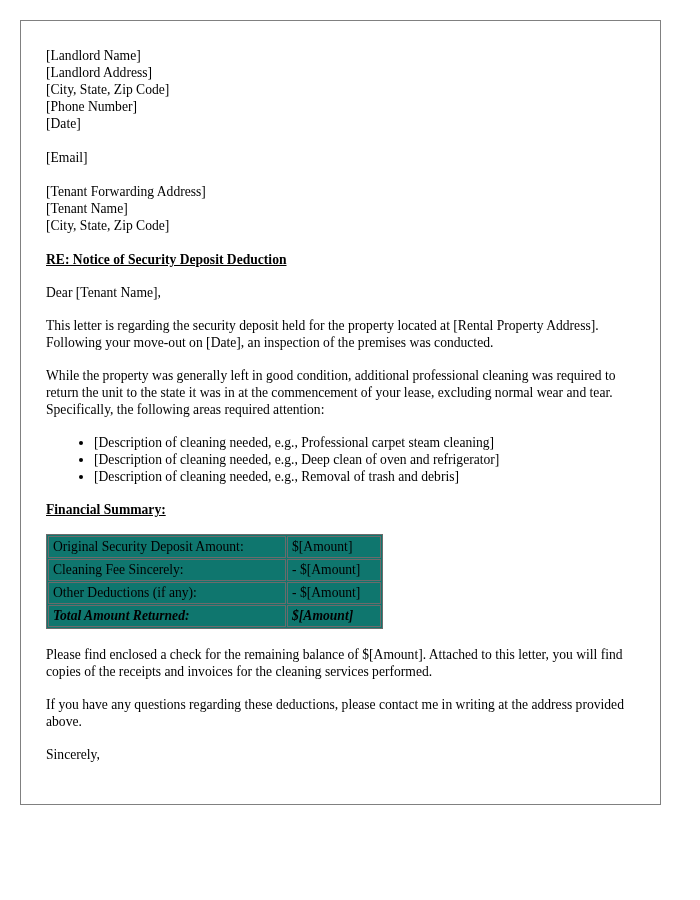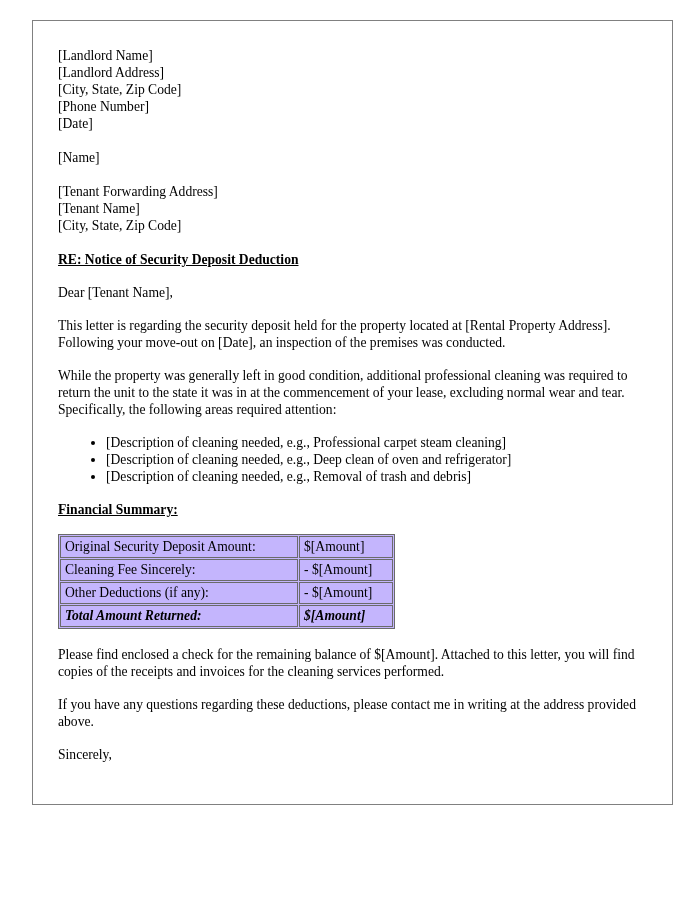--- a/index.html
+++ b/index.html
@@ -11,21 +11,21 @@
     width: 700px;
     height: 900px;
     font-family: "Liberation Serif", "DejaVu Serif", serif;
     color: #000000;
     overflow: hidden;
   }
 
   
   #page-frame {
     position: absolute;
-    left: 32px;
+    left: 20px;
     top: 20px;
     width: 641px;
     height: 785px;
     border: 1px solid #808080;
     box-sizing: border-box;
     overflow: hidden;
     background: #ffffff;
   }
   #page-inner {
     padding: 26px 25px 0 25px;
@@ -64,21 +64,21 @@
     padding: 0;
     line-height: 17px;
   }
 
   
   table.financial {
     border-collapse: separate;
     border-spacing: 1px;
     border: 1px solid #6b6b6b;
     margin: 0 0 17px 0;
-    background: #c4b5fd;
+    background: #0f766e;
     font-size: 13.6px;
   }
   table.financial td {
     border: 1px solid #6b6b6b;
     padding: 1px 4px 2px 4px;
     line-height: 17px;
     vertical-align: middle;
     white-space: nowrap;
   }
   table.financial td.label-cell { width: 228px; }
@@ -95,21 +95,21 @@
 
     <div class="block">
       <span class="addr-line">[Landlord Name]</span>
       <span class="addr-line">[Landlord Address]</span>
       <span class="addr-line">[City, State, Zip Code]</span>
       <span class="addr-line">[Phone Number]</span>
       <span class="addr-line">[Date]</span>
     </div>
 
     <div class="block">
-      <span class="addr-line">[Name]</span>
+      <span class="addr-line">[Email]</span>
     </div>
 
     <div class="block">
       <span class="addr-line">[Tenant Forwarding Address]</span>
       <span class="addr-line">[Tenant Name]</span>
       <span class="addr-line">[City, State, Zip Code]</span>
     </div>
 
     <p class="bold-line">RE: Notice of Security Deposit Deduction</p>
 

